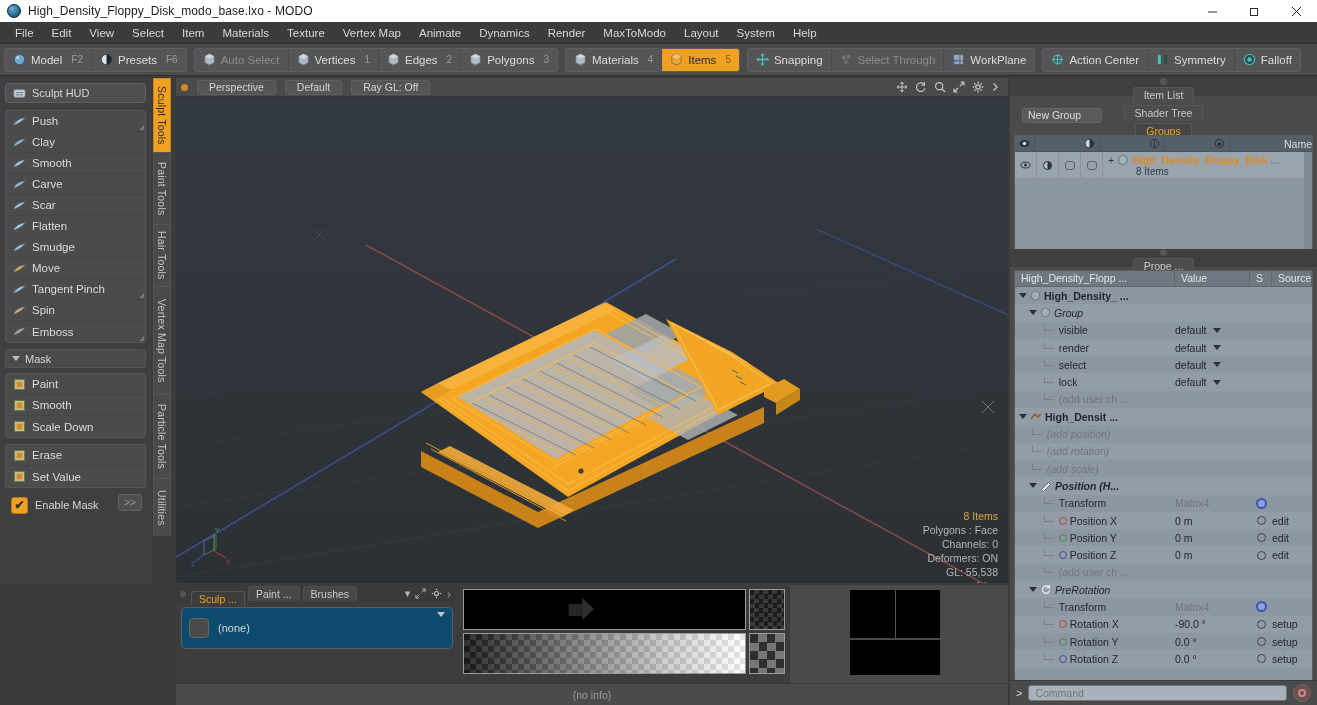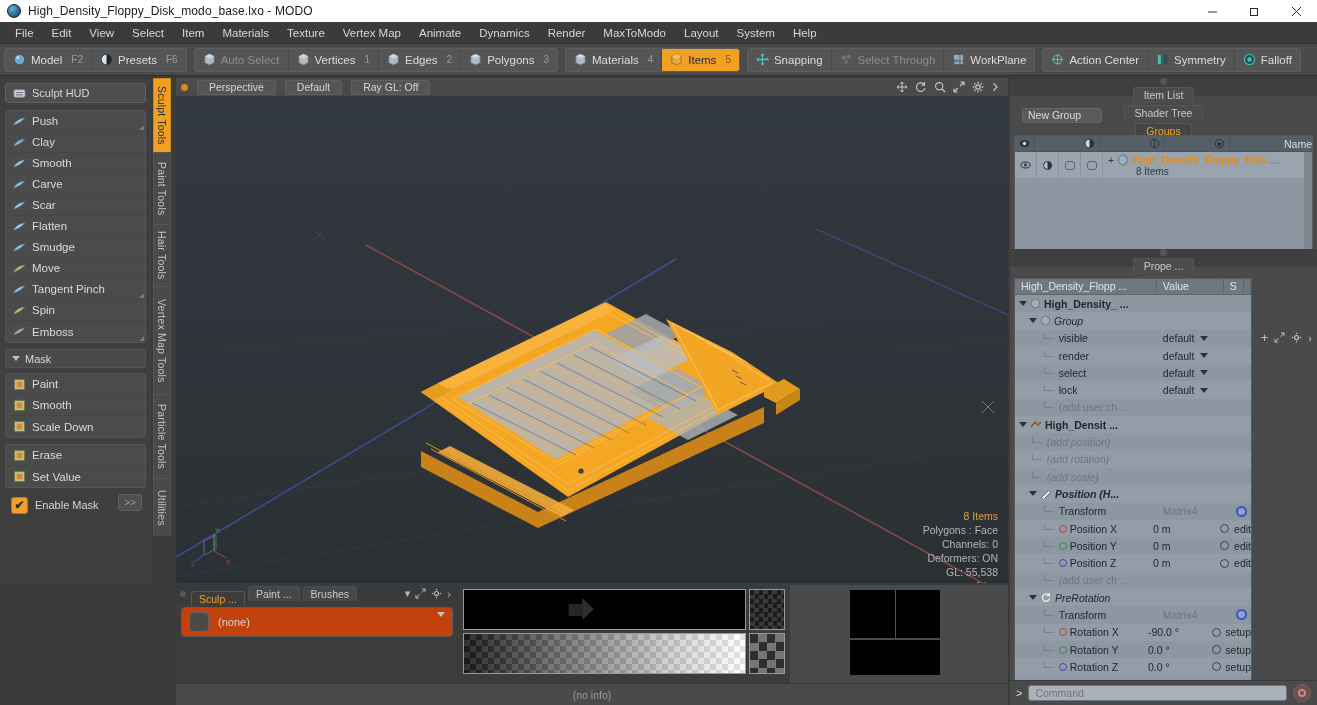--- a/index.html
+++ b/index.html
@@ -99,21 +99,21 @@
   .gizmo{ position:absolute; left:14px; bottom:14px; width:46px; height:44px;}
 
   
   .botleft{ position:absolute; left:176px; top:585px; width:282px; height:98px; background:#3c3c3c;}
   .tabrow{ height:17px; display:flex; align-items:center; gap:3px; padding:0 4px; background:#3a3a3a;}
   .tabrow .dot{ width:6px;height:6px;border-radius:50%;background:#555;flex:none;margin-right:2px;}
   .htab{ height:15px; padding:0 7px; font-size:10.5px; color:#c9c9c9; line-height:14px;
      border-radius:3px 3px 0 0; background:#474747; border:1px solid #4f4f4f; border-bottom:none; white-space:nowrap;}
   .htab.active{ background:#3c3c3c; color:#f0a022; border-color:#565656;margin-top:10px;}
   .tabrow .right{ margin-left:auto; display:flex; gap:5px; align-items:center; color:#b5b5b5; padding-right:3px;}
-  .brushsel{ margin:5px; height:30px; background:#c2410c; border:1px solid #5d5d5d; border-radius:4px;
+  .brushsel{ margin:5px; height:42px; background:#0c4a6e; border:1px solid #5d5d5d; border-radius:4px;
      display:flex; align-items:center; gap:9px; padding:0 7px; position:relative;}
   .swatch{ width:20px;height:20px; background:#4a4a4a; border:1px solid #646464; border-radius:4px;}
   .caret{ position:absolute; right:7px; top:4px; width:0;height:0;
      border-left:4px solid transparent;border-right:4px solid transparent;border-top:5px solid #c4c4c4;}
 
   
   .botmid{ position:absolute; left:459px; top:585px; width:330px; height:98px; padding:4px; background:#3c3c3c;}
   .strip{ display:flex; height:41px; margin-bottom:3px;}
   .strip .main{ flex:1; border:1px solid #9a9a9a;}
   .strip .thumb{ width:36px; margin-left:3px; border:1px solid #9a9a9a;}
@@ -141,21 +141,21 @@
   .lname{ padding-left:9px; font-size:10.5px; color:#d8dde2;}
   .lrow{ height:27px; display:flex; align-items:stretch; background:#9aa4ae; border-bottom:1px solid #8b949d;}
   .lrowc{ width:22px; display:flex;align-items:center;justify-content:center; border-right:1px solid #8b949d;}
   .lrowbody{ flex:1; padding-left:5px; display:flex; flex-direction:column; justify-content:center;}
   .lrowtitle{ display:flex; align-items:center; gap:3px; font-size:10.5px; color:#e08a1e; font-weight:bold;}
   .lrowsub{ font-size:10px; color:#2f3a44; padding-left:28px;}
   .emptyfill{ position:absolute; left:0; top:43px; right:0; bottom:0; background:#8d97a1;}
   .lscroll{ position:absolute; right:0; top:16px; width:8px; bottom:0; background:#7e8891;}
 
   
-  .chanbox{ position:absolute; left:4px; top:200px; width:238px; height:418px;
+  .chanbox{ position:absolute; left:4px; top:192px; width:299px; height:418px;
      background:#8d97a1; border:1px solid #5a5a5a; overflow:hidden;}
   .chead{ height:16px; display:flex; background:#6f7780; border-bottom:1px solid #5e666e; align-items:center;}
   .chead div{ font-size:10.5px; color:#e2e6ea; padding-left:6px; border-right:1px solid #5e666e; height:16px; line-height:15px; overflow:hidden; white-space:nowrap;}
   .crow{ height:17.3px; display:flex; align-items:center; font-size:10.5px; color:#1d252d; white-space:nowrap;}
   .crow:nth-child(even){ background:#939da7;}
   .c-name{ width:160px; display:flex; align-items:center; gap:3px; overflow:hidden; padding-left:4px;}
   .c-val{ width:75px; color:#20282f; display:flex; align-items:center; gap:6px;}
   .c-s{ width:22px; display:flex; align-items:center; justify-content:center;}
   .c-src{ flex:1; color:#20282f;}
   .muted{ color:#6e7780;}

